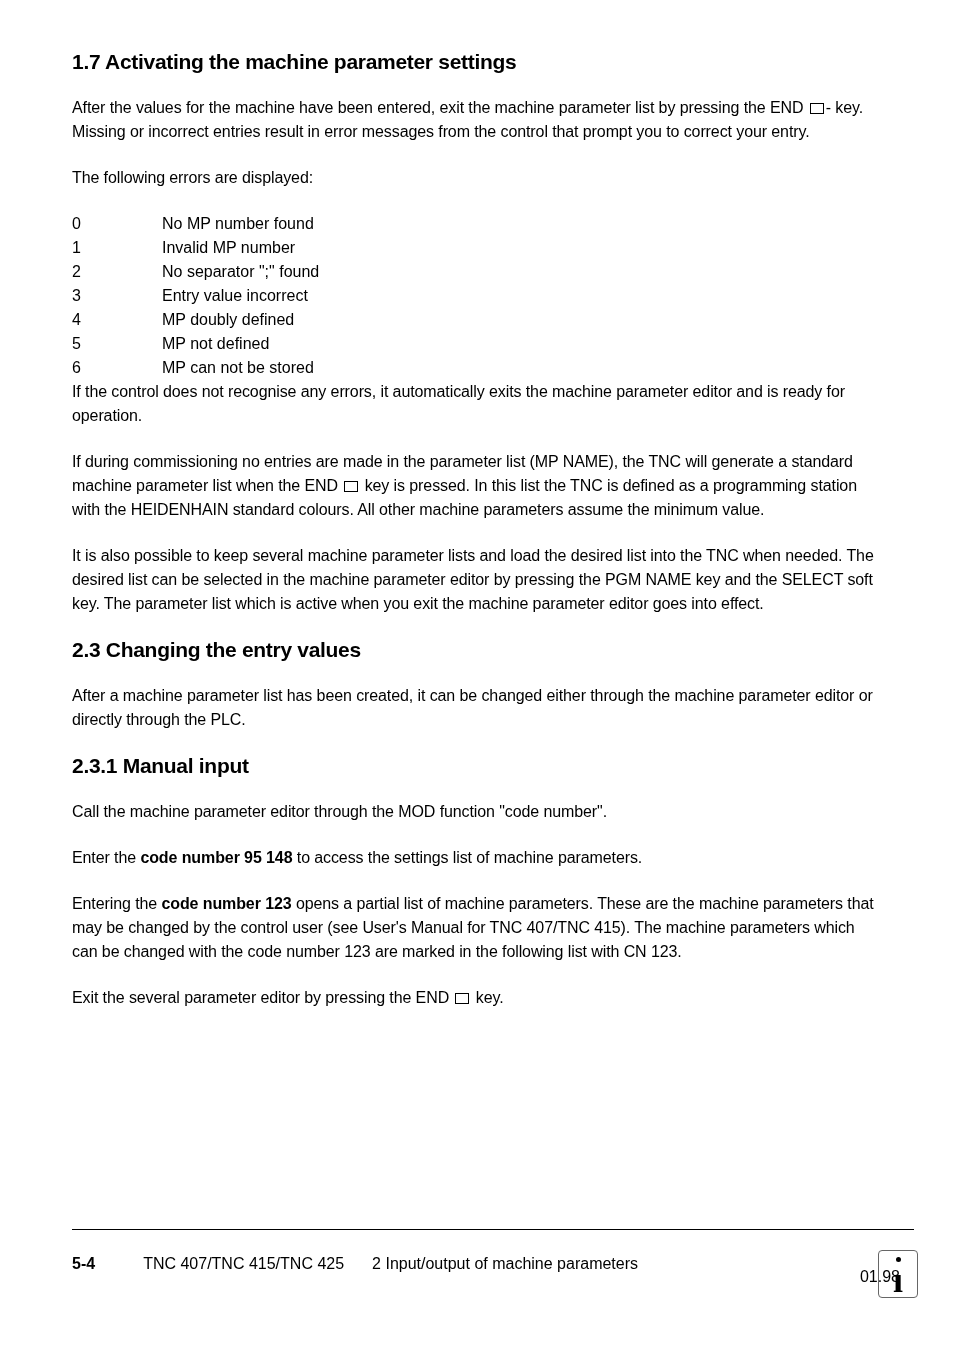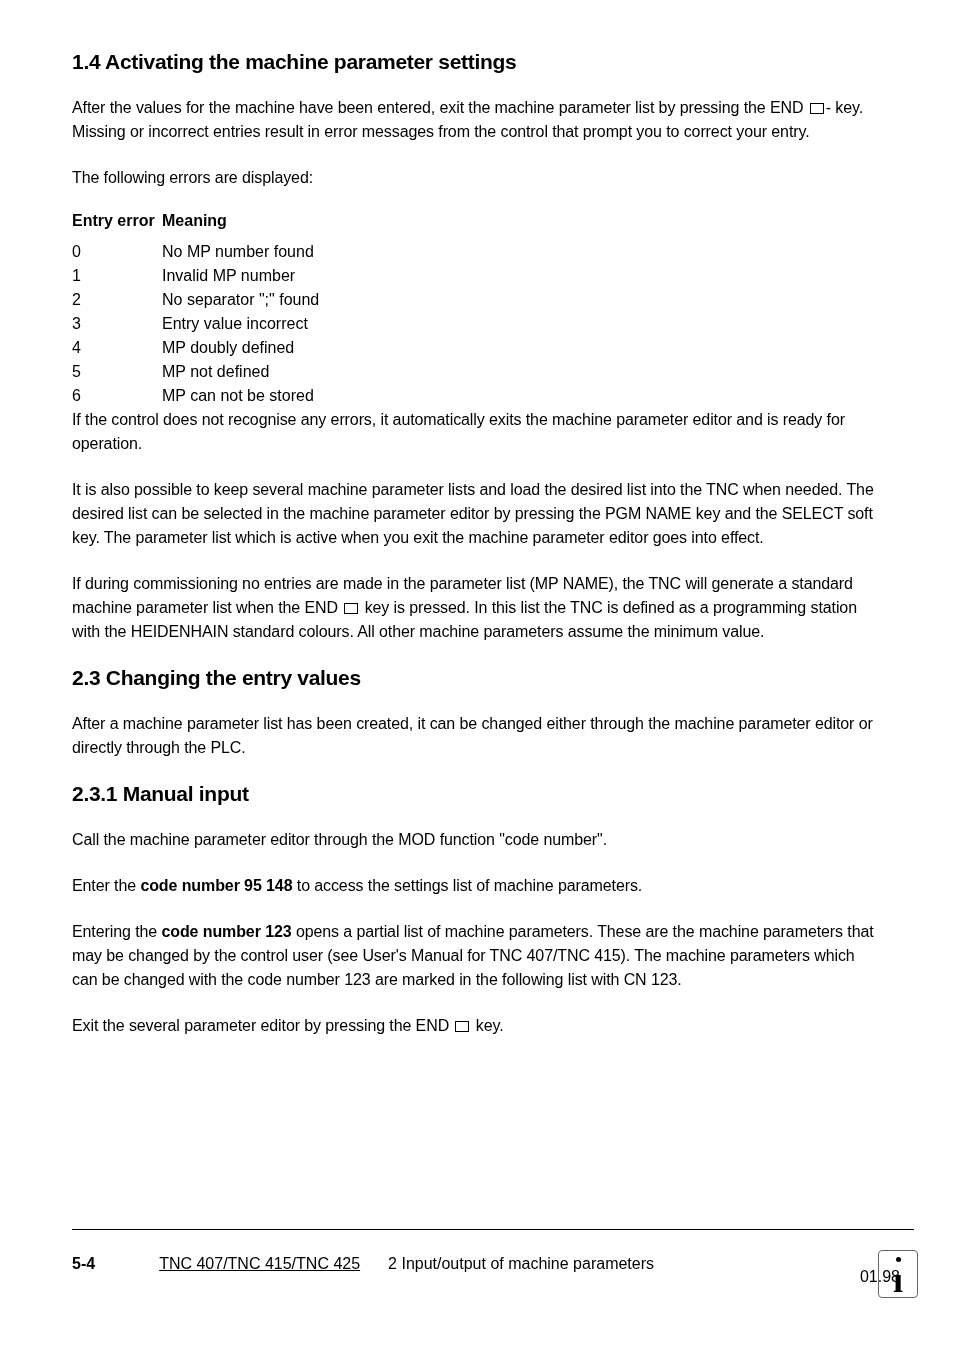--- a/index.html
+++ b/index.html
@@ -72,25 +72,24 @@
       left: 72px;
       right: 40px;
       border-top: 1px solid #000;
       padding-top: 12px;
       display: flex;
       align-items: center;
       font-size: 16px;
     }
     .footer .page-num {
       font-weight: bold;
-      margin-right: 64px;
+      margin-right: 48px;
     }
     .footer .doc-title {
       margin-right: 28px;
-      text-decoration: underline;
     }
     .footer .section-name {
       flex: 1;
     }
     .footer .date {
       margin-right: 14px;
       margin-top: 26px;
     }
     .info-icon {
       position: absolute;
@@ -120,49 +119,46 @@
       line-height: 1;
       position: relative;
       top: 6px;
     }
   </style>
 </head>
 <body>
 
 <div class="content">
 
-  <h2>1.4  Activating the machine parameter settings</h2>
+  <h2>1.7  Activating the machine parameter settings</h2>
 
   <p>
     <span>After the values for the machine have been entered, exit the machine parameter list by pressing the END </span><span class="key-icon"></span><span>- key.  Missing or incorrect entries result in error messages from the control that prompt you to correct your entry.</span>
   </p>
 
   <p>The following errors are displayed:</p>
 
-  <div class="table-header">
-    <span class="col1">Entry error</span><span>Meaning</span>
-  </div>
 
   <div class="table">
     <div class="table-row"><span class="col1">0</span><span>No MP number found</span></div>
     <div class="table-row"><span class="col1">1</span><span>Invalid MP number</span></div>
     <div class="table-row"><span class="col1">2</span><span>No separator ";" found</span></div>
     <div class="table-row"><span class="col1">3</span><span>Entry value incorrect</span></div>
     <div class="table-row"><span class="col1">4</span><span>MP doubly defined</span></div>
     <div class="table-row"><span class="col1">5</span><span>MP not defined</span></div>
     <div class="table-row"><span class="col1">6</span><span>MP can not be stored</span></div>
   </div>
 
   <p>If the control does not recognise any errors, it automatically exits the machine parameter editor and is ready for operation.</p>
 
-  <p>It is also possible to keep several machine parameter lists and load the desired list into the TNC when needed.  The desired list can be selected in the machine parameter editor by pressing the PGM NAME key and the SELECT soft key.  The parameter list which is active when you exit the machine parameter editor goes into effect.</p>
-
   <p>
     <span>If during commissioning no entries are made in the parameter list (MP NAME), the TNC will generate a standard machine parameter list when the END </span><span class="key-icon"></span><span>  key is pressed.  In this list the TNC is defined as a programming station with the HEIDENHAIN standard colours.  All other machine parameters assume the minimum value.</span>
   </p>
+
+  <p>It is also possible to keep several machine parameter lists and load the desired list into the TNC when needed.  The desired list can be selected in the machine parameter editor by pressing the PGM NAME key and the SELECT soft key.  The parameter list which is active when you exit the machine parameter editor goes into effect.</p>
 
   <h2 class="spaced-before">2.3  Changing the entry values</h2>
 
   <p>After a machine parameter list has been created, it can be changed either through the machine parameter editor or directly through the PLC.</p>
 
   <h2 class="spaced-before">2.3.1  Manual input</h2>
 
   <p>Call the machine parameter editor through the MOD function "code number".</p>
 
   <p>

